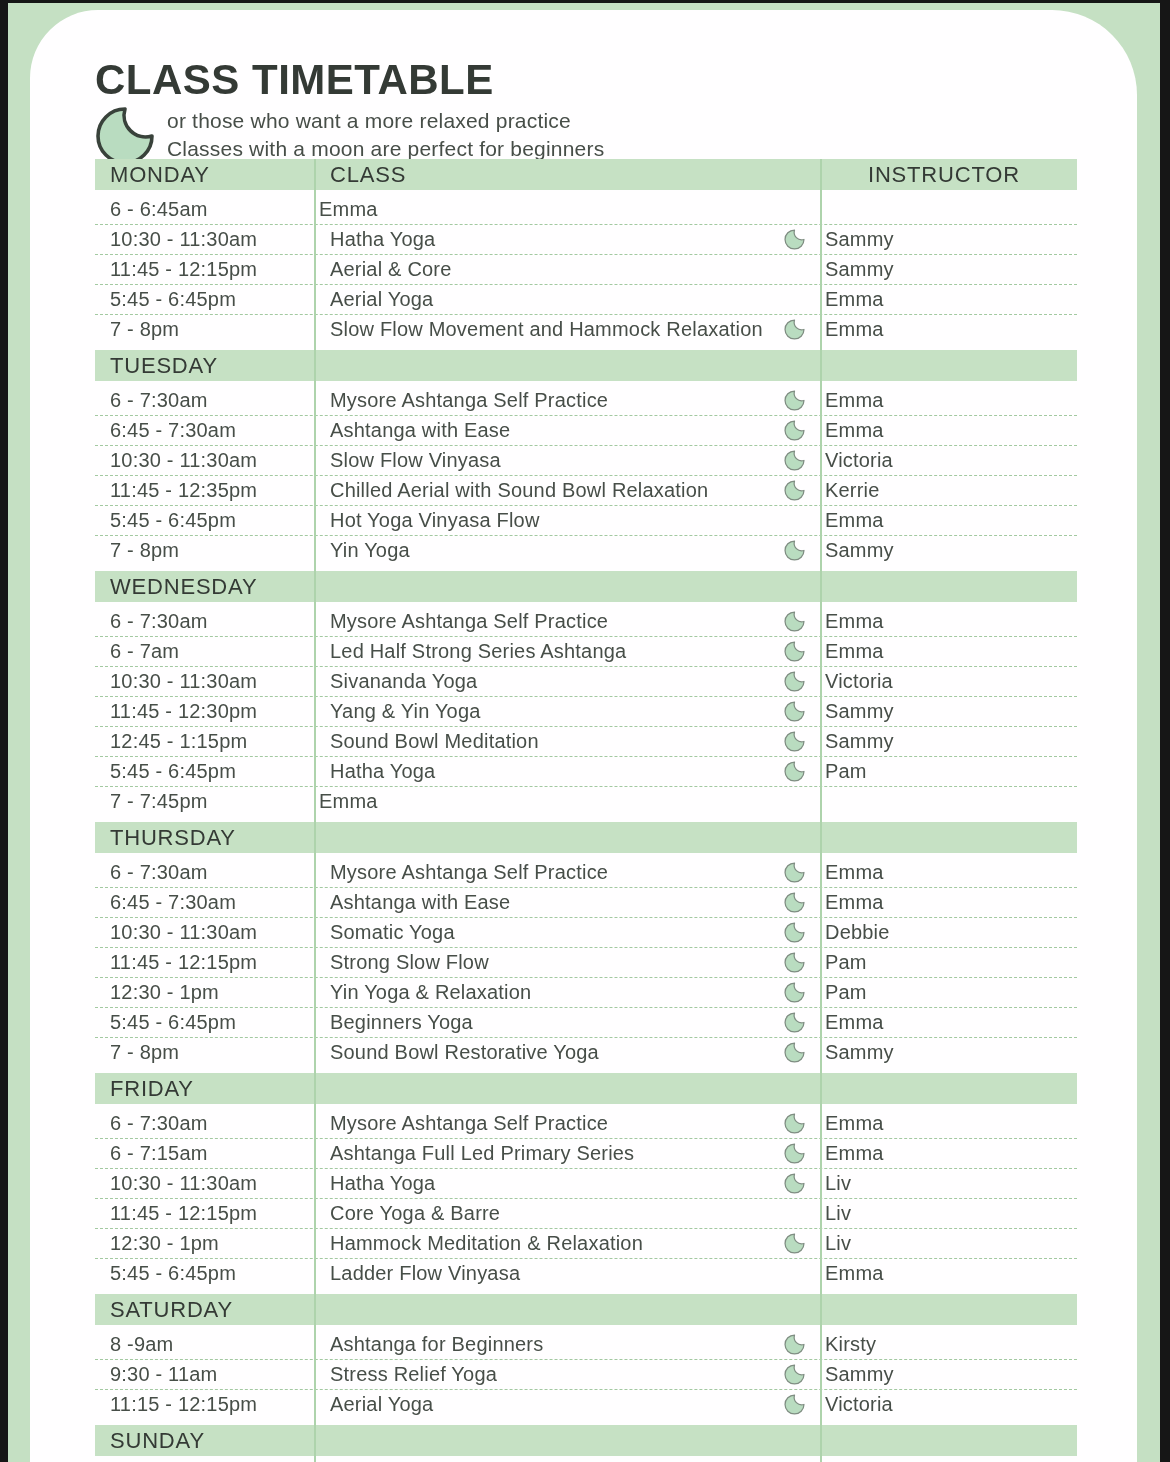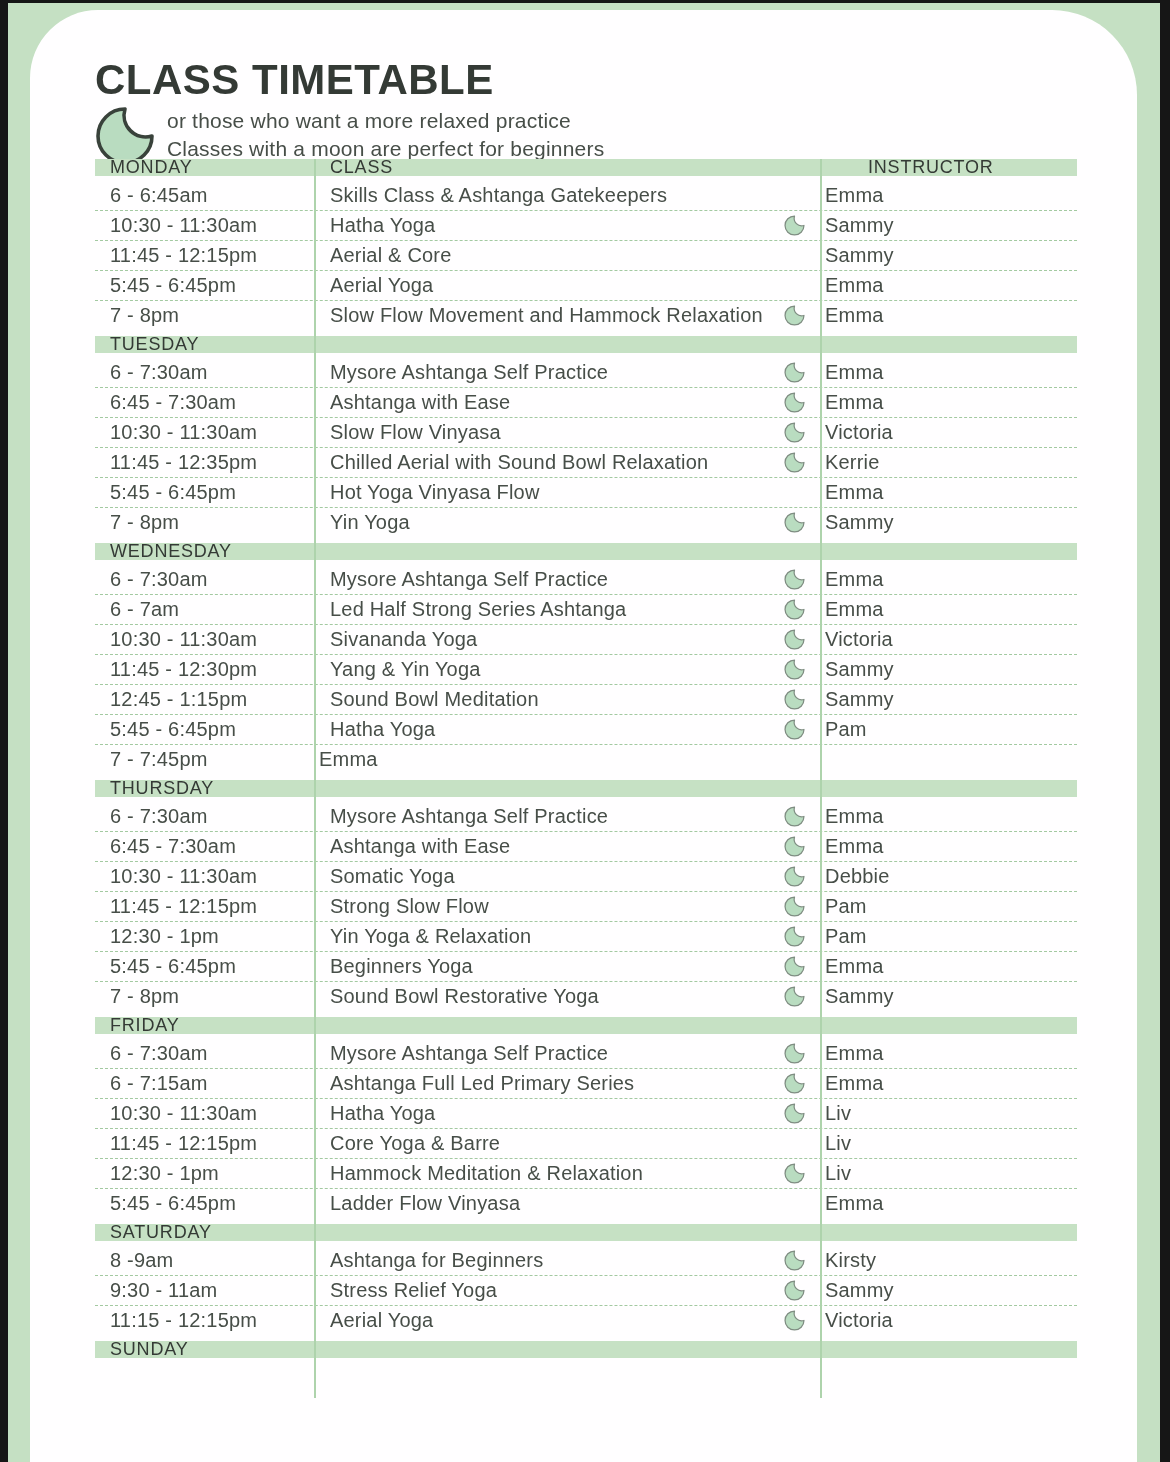--- a/index.html
+++ b/index.html
@@ -22,23 +22,23 @@
     margin:0;font-size:42px;line-height:50px;font-weight:800;
     letter-spacing:.5px;color:var(--text-dark,#343a35);
   }
   .legend{display:flex;align-items:flex-start;}
   .moon-lg{width:60px;height:62px;margin-right:12px;flex:none;display:block;}
   .moon-lg path{fill:var(--moon-fill,#b9dcc0);stroke:var(--moon-stroke-large,#39423b);stroke-width:6;stroke-linejoin:round;}
   .legend-text{font-size:21px;line-height:28px;color:var(--text-body,#474e48);letter-spacing:.2px;padding-top:2px;}
   
   .table{position:relative;margin-top:27px;width:982px;}
   .band{
-    height:17px;background:var(--band-green,#c5e0c3);
+    height:31px;background:var(--band-green,#c5e0c3);
     display:flex;align-items:center;
-    color:var(--text-dark,#3c443d);font-size:18px;letter-spacing:.8px;
+    color:var(--text-dark,#3c443d);font-size:22px;letter-spacing:.8px;
   }
   .bc{box-sizing:border-box;}
   .bc.time{width:220px;padding-left:15px;}
   .bc.cls{width:506px;padding-left:15px;}
   .bc.ins{flex:1;padding-left:3px;margin-left:44px;}
   .rows{padding:5px 0 6px;}
   .row{display:flex;align-items:center;height:29px;font-size:20px;color:var(--text-body,#474e48);letter-spacing:.2px;}
   .row + .row{border-top:1px dashed var(--dash-green,#a3c9a1);}
   .c-time{width:220px;padding-left:15px;box-sizing:border-box;}
   .c-class{width:506px;padding-left:15px;padding-right:16px;box-sizing:border-box;display:flex;justify-content:space-between;align-items:center;}
@@ -73,23 +73,20 @@
         <div>
             <div class="day-section">
               <div class="band">
                 <div class="bc time">MONDAY</div>
                 <div class="bc cls">CLASS</div>
                 <div class="bc ins">INSTRUCTOR</div>
               </div>
               <div class="rows">
                 <div class="row">
                   <div class="c-time">6 - 6:45am</div>
-                  <div class="c-class">
-                    <span>Skills Class &amp; Ashtanga Gatekeepers</span>
-                  </div>
                   <div class="c-ins">Emma</div>
                 </div>
                 <div class="row">
                   <div class="c-time">10:30 - 11:30am</div>
                   <div class="c-class">
                     <span>Hatha Yoga</span>
                     <svg class="moon-sm" viewBox="0 0 100 100" aria-hidden="true">
                       <path d="M50 5 A45 45 0 1 0 95 50 A36 36 0 0 1 50 5 Z"></path>
                     </svg>
                   </div>

